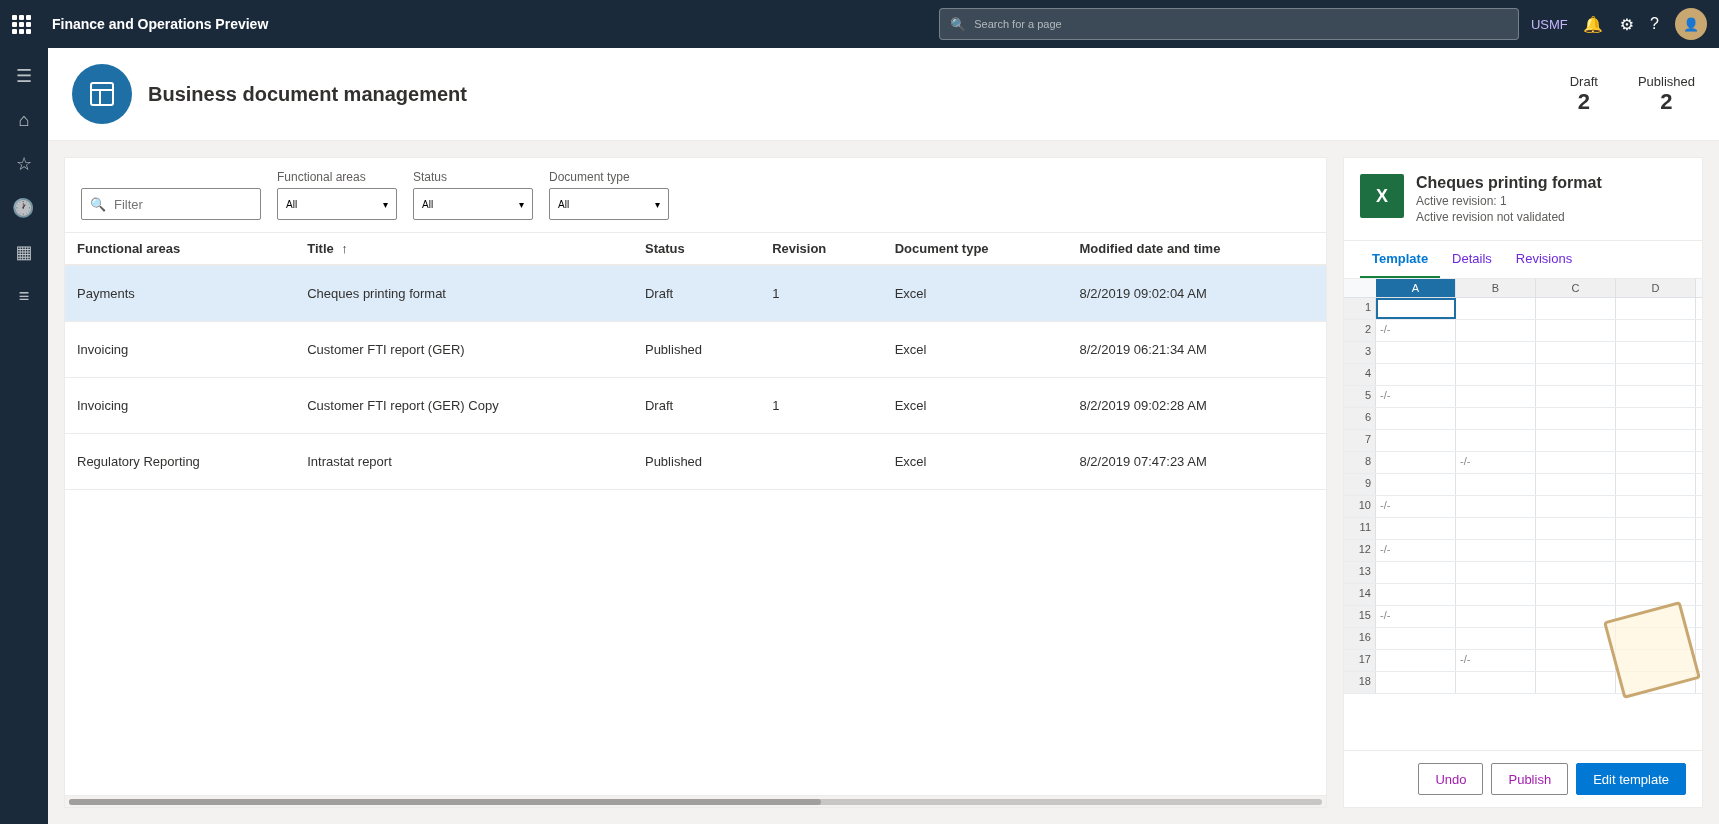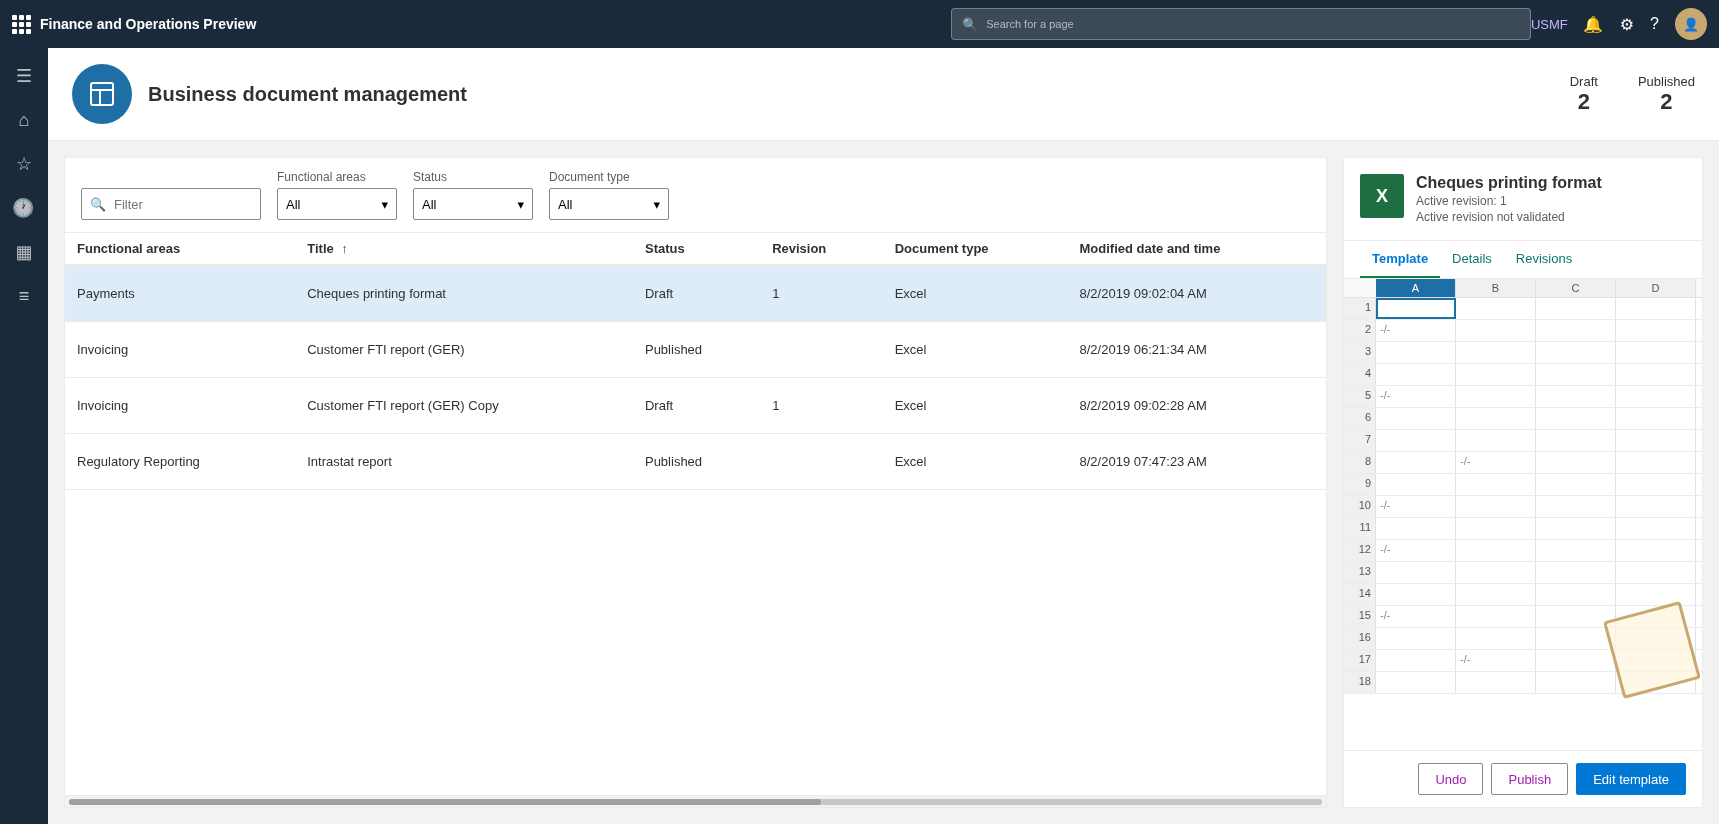--- a/index.html
+++ b/index.html
@@ -5,20 +5,21 @@
     * { box-sizing: border-box; margin: 0; padding: 0; }
     body { font-family: 'Segoe UI', sans-serif; font-size: 13px; background: #f3f2f1; overflow: hidden; }
 
     
     .topbar {
       background: #1a2a3a;
       height: 48px;
       display: flex;
       align-items: center;
       padding: 0 12px;
+      gap: 12px;
       color: white;
     }
     .topbar-grid-icon { display: flex; flex-wrap: wrap; gap: 2px; width: 20px; cursor: pointer; }
     .topbar-grid-dot { width: 5px; height: 5px; background: white; border-radius: 1px; }
     .topbar-title { font-size: 14px; font-weight: 600; color: white; flex: 1; margin-left: 8px; }
     .topbar-search {
       background: rgba(255,255,255,0.15);
       border: 1px solid rgba(255,255,255,0.3);
       border-radius: 4px;
       height: 32px;
@@ -147,21 +148,21 @@
     .filter-input input {
       border: none; outline: none; font-size: 13px; width: 100%;
       background: transparent;
     }
     .filter-search { width: 180px; }
     .filter-select {
       height: 32px;
       border: 1px solid #8a8886;
       border-radius: 2px;
       padding: 0 8px;
-      font-size: 13px;
+      font-size: 10px;
       display: flex;
       align-items: center;
       justify-content: space-between;
       background: white;
       cursor: pointer;
       min-width: 120px;
     }
     .filter-search-wrapper {
       position: relative;
       display: flex;
@@ -261,21 +262,21 @@
     
     .detail-tabs {
       display: flex;
       border-bottom: 1px solid #edebe9;
       padding: 0 16px;
     }
     .detail-tab {
       padding: 10px 12px;
       font-size: 13px;
       cursor: pointer;
-      color: #0f766e;
+      color: #6d28d9;
       border-bottom: 2px solid transparent;
     }
     .detail-tab.active {
       color: #0078d4;
       border-bottom: 2px solid #15803d;
       font-weight: 600;
     }
 
     
     .excel-preview {

